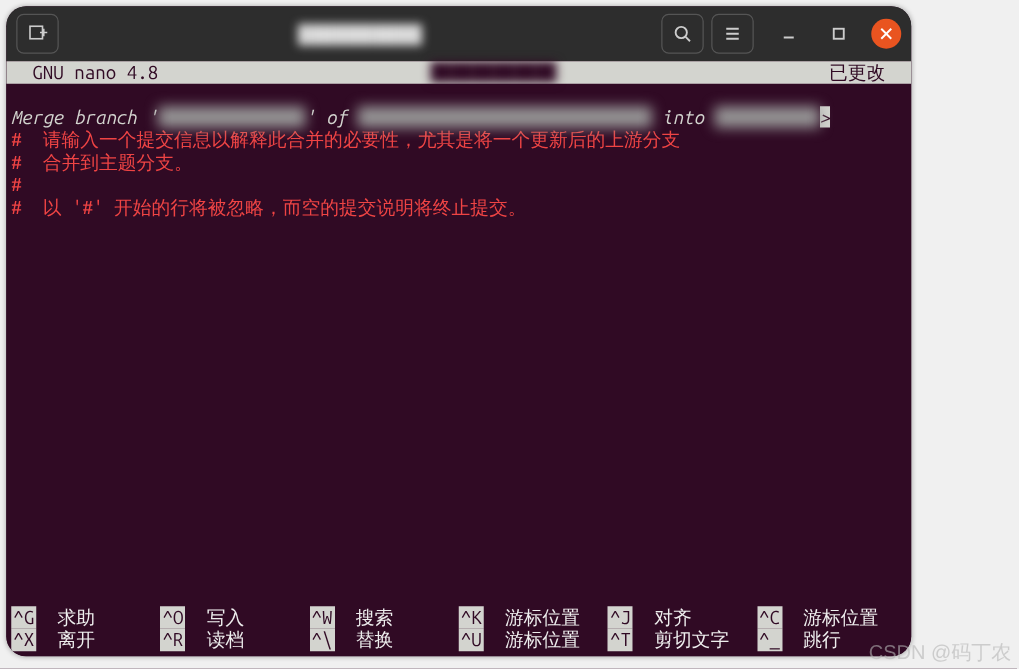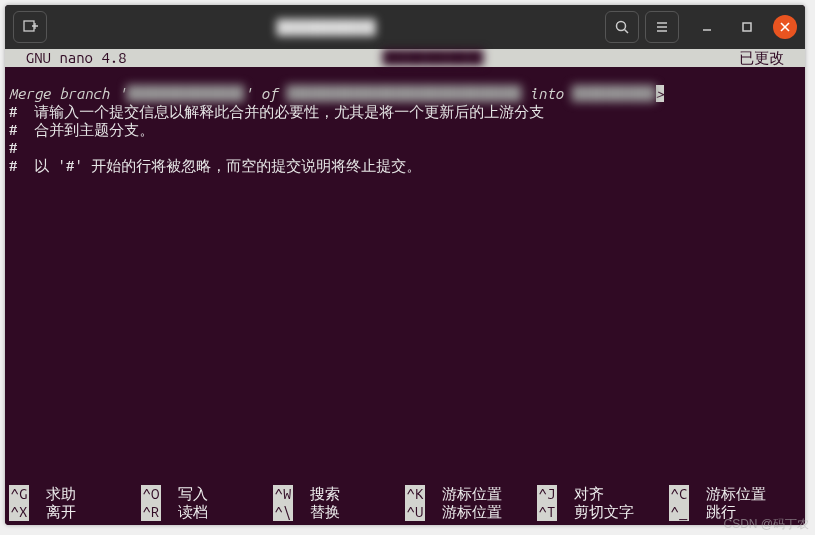--- a/index.html
+++ b/index.html
@@ -7,23 +7,23 @@
     width: 815px;
     height: 535px;
     font-family: "Ubuntu Mono", "DejaVu Sans Mono", monospace;
     background: #f0f0f0;
     overflow: hidden;
   }
   .window {
     position: absolute;
     left: 5px;
     top: 5px;
-    width: 800px;
+    width: 724px;
     height: 520px;
-    border-radius: 4px;
+    border-radius: 16px;
     background: #2a0720;
     overflow: hidden;
     display: flex;
     flex-direction: column;
     box-shadow: 0 0 4px rgba(0,0,0,0.3);
     justify-content: flex-end;
   }
   .titlebar {
     height: 44px;
     background: #2d2d2d;
@@ -85,21 +85,21 @@
   }
   .nano-header .left { padding-left:4px; white-space:pre; }
   .nano-header .center { flex:1; text-align:center; filter:blur(4px);}
   .nano-header .right { padding-right:4px; white-space:pre;}
   .editor-area {
     padding: 0 4px;
     white-space: pre;
     color: #eee;
   }
   .editor-area .merge { color:#d3d4cf;font-style:italic; }
-  .editor-area .comment-hash { color:#e5e5e5; }
+  .editor-area .comment-hash { color:#ef4444; }
   .blur { filter: blur(5px); color:#999; }
   .shortcuts {
     position:absolute;
     bottom:4px;
     left:4px;
     right:4px;
     display:grid;
     grid-template-columns: repeat(6, 1fr);
     row-gap:0;
     font-size:15px;
@@ -116,21 +116,21 @@
     padding:0 1px;
     min-width:20px;
     text-align:center;
   }
   .sc-label { color:#eee;margin-left:11px; }
   .watermark {
     position:absolute;
     right:6px;
     bottom:2px;
     font-family: sans-serif;
-    font-size:12px;
+    font-size:16px;
     color: rgba(180,180,180,0.6);
   }
 </style>
 </head>
 <body>
 
 <div class="window">
 
   <div class="titlebar">
     <div class="tbar-btn">

